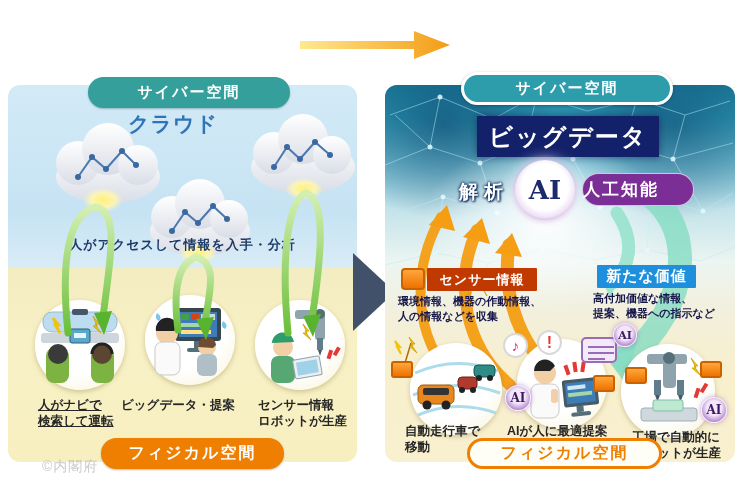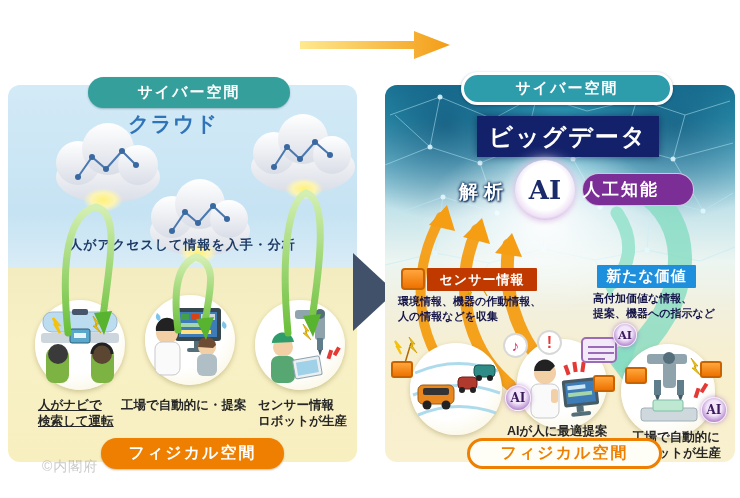--- a/index.html
+++ b/index.html
@@ -228,21 +228,21 @@
         <path d="M 280 248 C 272 162, 282 114, 298 108 C 320 114, 312 180, 304 234" fill="none" stroke="url(#gGreen)" stroke-width="7" stroke-linecap="round"></path>
         <polygon points="295,231 313,229 305,252" fill="#58b32e"></polygon>
       </g>
     </svg>
 
     <div class="caption" style="left:30px;top:312px;text-decoration:underline;">
       <div>人がナビで</div>
       <div>検索して運転</div>
     </div>
     <div class="caption" style="left:113px;top:312px;">
-      <div>工場で自動的に・提案</div>
+      <div>ビッグデータ・提案</div>
     </div>
     <div class="caption" style="left:250px;top:312px;">
       <div>センサー情報</div>
       <div>ロボットが生産</div>
     </div>
   </div>
 
   <div class="chevron"></div>
 
   <div class="panel panel-right">
@@ -430,20 +430,24 @@
       <div>人の情報などを収集</div>
     </div>
     <div class="badge badge-value">
       <span>新たな価値</span>
     </div>
     <div class="desc desc-value">
       <div>高付加価値な情報、</div>
       <div>提案、機器への指示など</div>
     </div>
 
+    <div class="caption" style="left:20px;top:338px;">
+      <div>自動走行車で</div>
+      <div>移動</div>
+    </div>
     <div class="caption" style="left:122px;top:338px;">
       <div>AIが人に最適提案</div>
     </div>
     <div class="caption" style="left:247px;top:344px;">
       <div>工場で自動的に</div>
       <div>ロボットが生産</div>
     </div>
   </div>
 
   <div class="pill pill-cyber-left">

